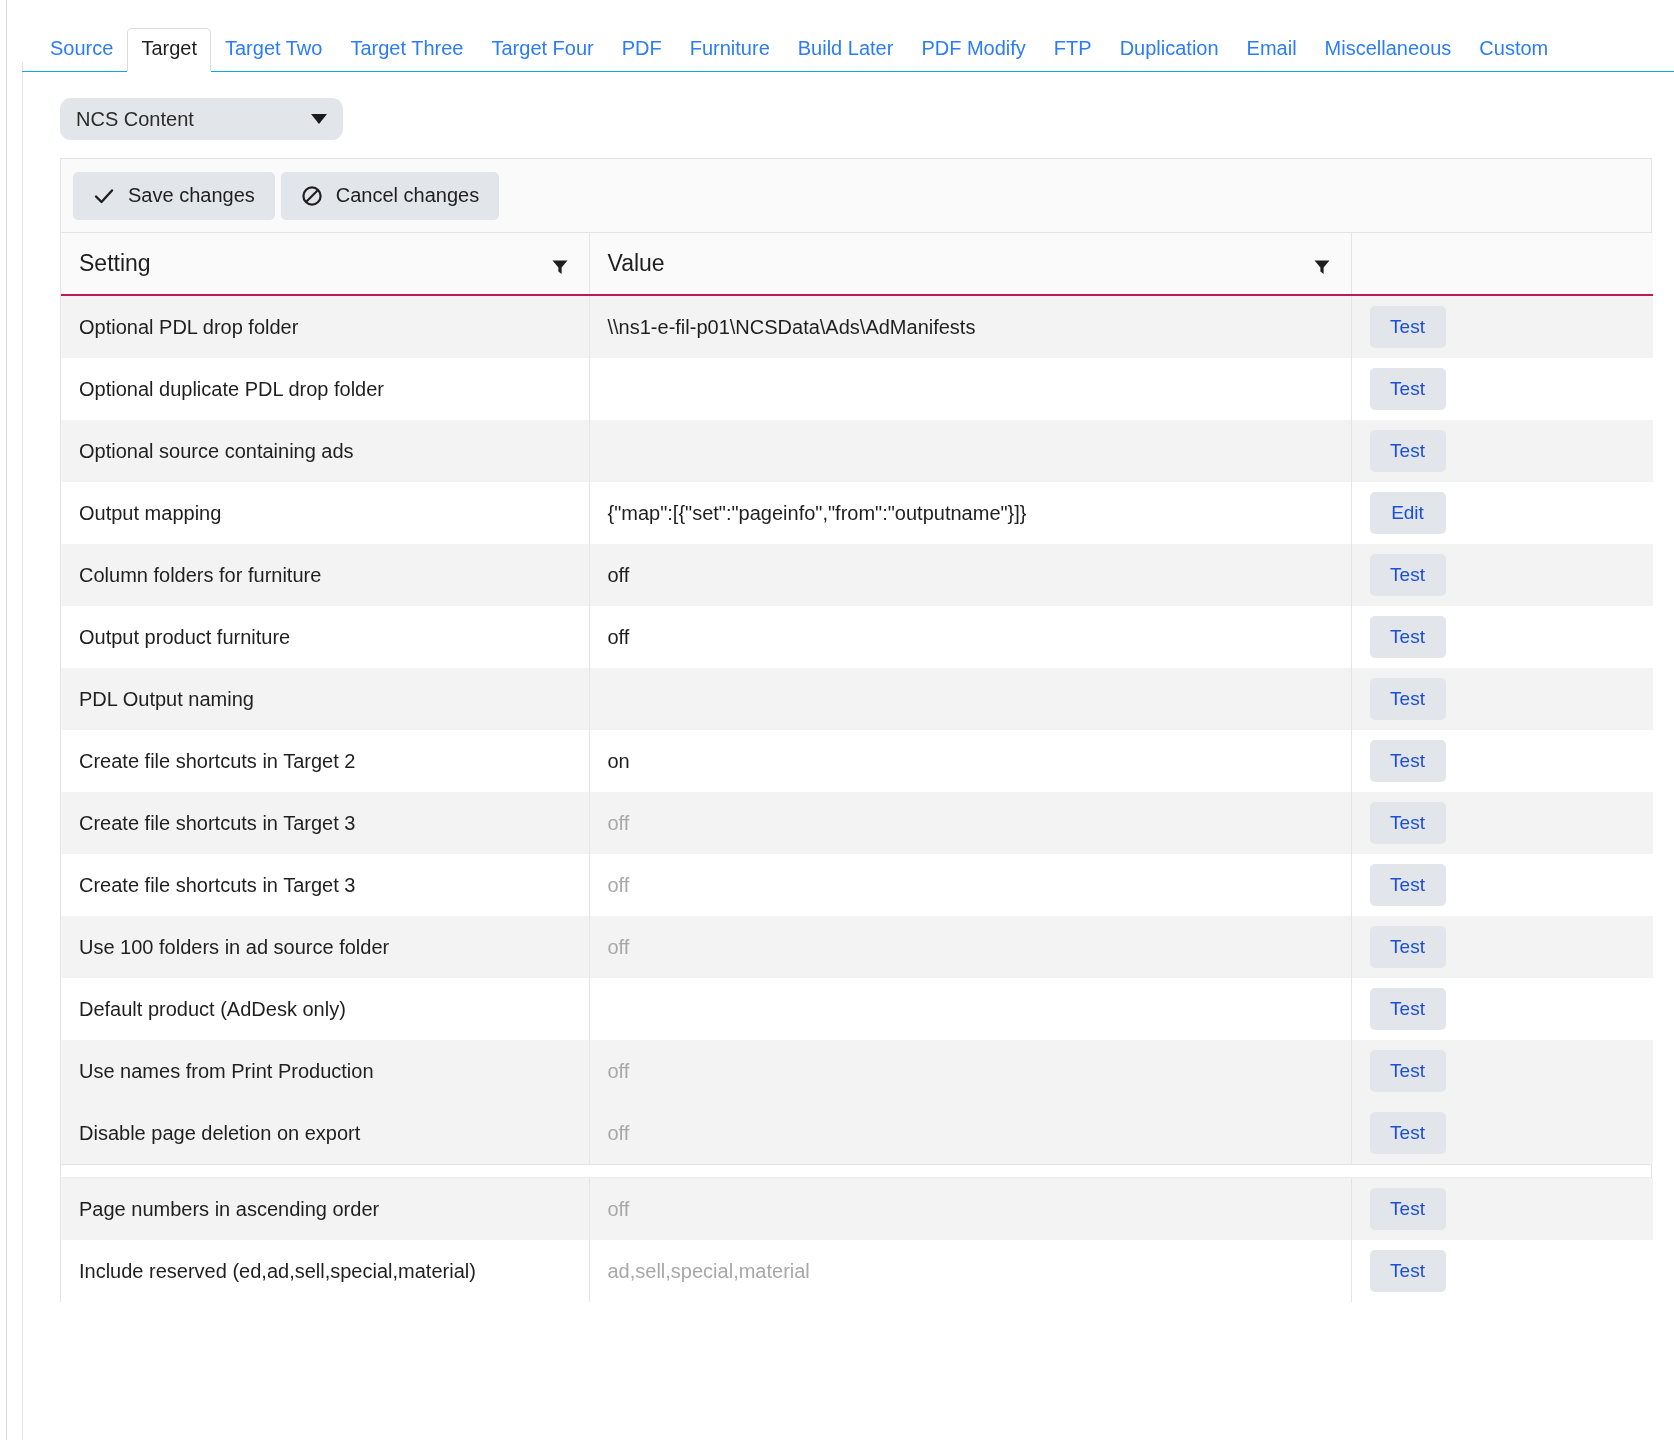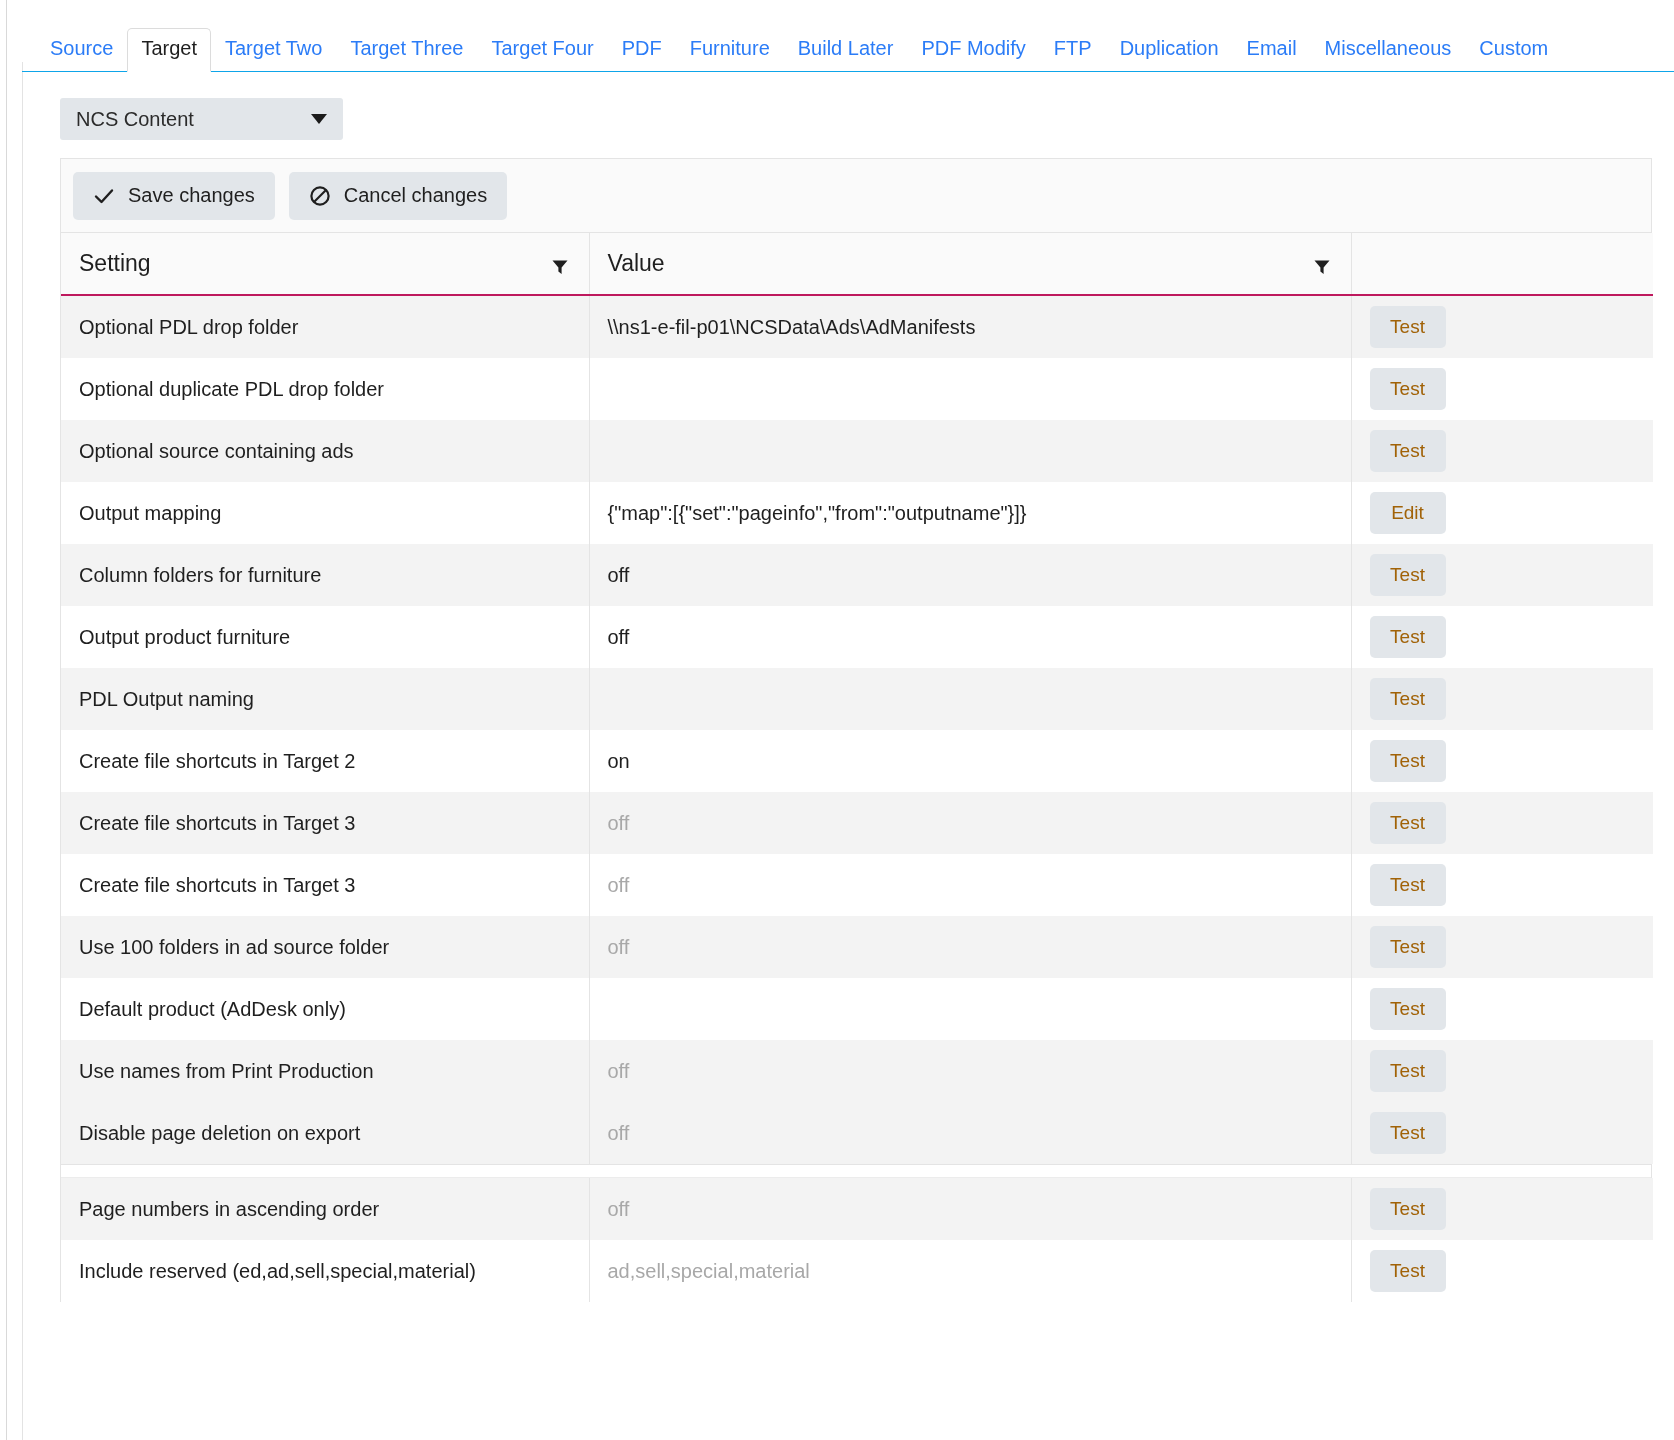--- a/index.html
+++ b/index.html
@@ -63,21 +63,21 @@
   
   .select-wrap {
     position: absolute;
     left: 60px; top: 98px;
     width: 283px; height: 42px;
   }
   .select-box {
     width: 100%; height: 100%;
     background: #e2e6ea;
     border: none;
-    border-radius: 3px;
+    border-radius: 11px;
     display: flex;
     align-items: center;
     padding: 0 16px;
     cursor: pointer;
   }
   .select-label {
     font-size: 20px;
     color: #2b2b2b;
     flex: 1;
   }
@@ -98,21 +98,21 @@
     background: #ffffff;
   }
 
   .toolbar {
     height: 74px;
     background: #fafafa;
     border-bottom: 1px solid #e4e4e4;
     display: flex;
     align-items: center;
     padding-left: 12px;
-    gap: 14px;
+    gap: 6px;
   }
   .tbtn {
     height: 48px;
     background: #e2e6ea;
     border: none;
     border-radius: 5px;
     display: flex;
     align-items: center;
     gap: 13px;
     padding: 0 20px;
@@ -174,21 +174,21 @@
 
   .val.placeholder { color: #a8a8a8; }
 
   .actbtn {
     min-width: 76px;
     height: 42px;
     background: #e2e6ea;
     border: none;
     border-radius: 5px;
     font-size: 19px;
-    color: #a16207;
+    color: #1d4ed8;
     cursor: pointer;
     font-family: "Liberation Sans", sans-serif;
     padding: 0 16px;
   }
 
   
   .grid-gap {
     height: 14px;
     background: #ffffff;
     border-top: 1px solid #e4e4e4;

